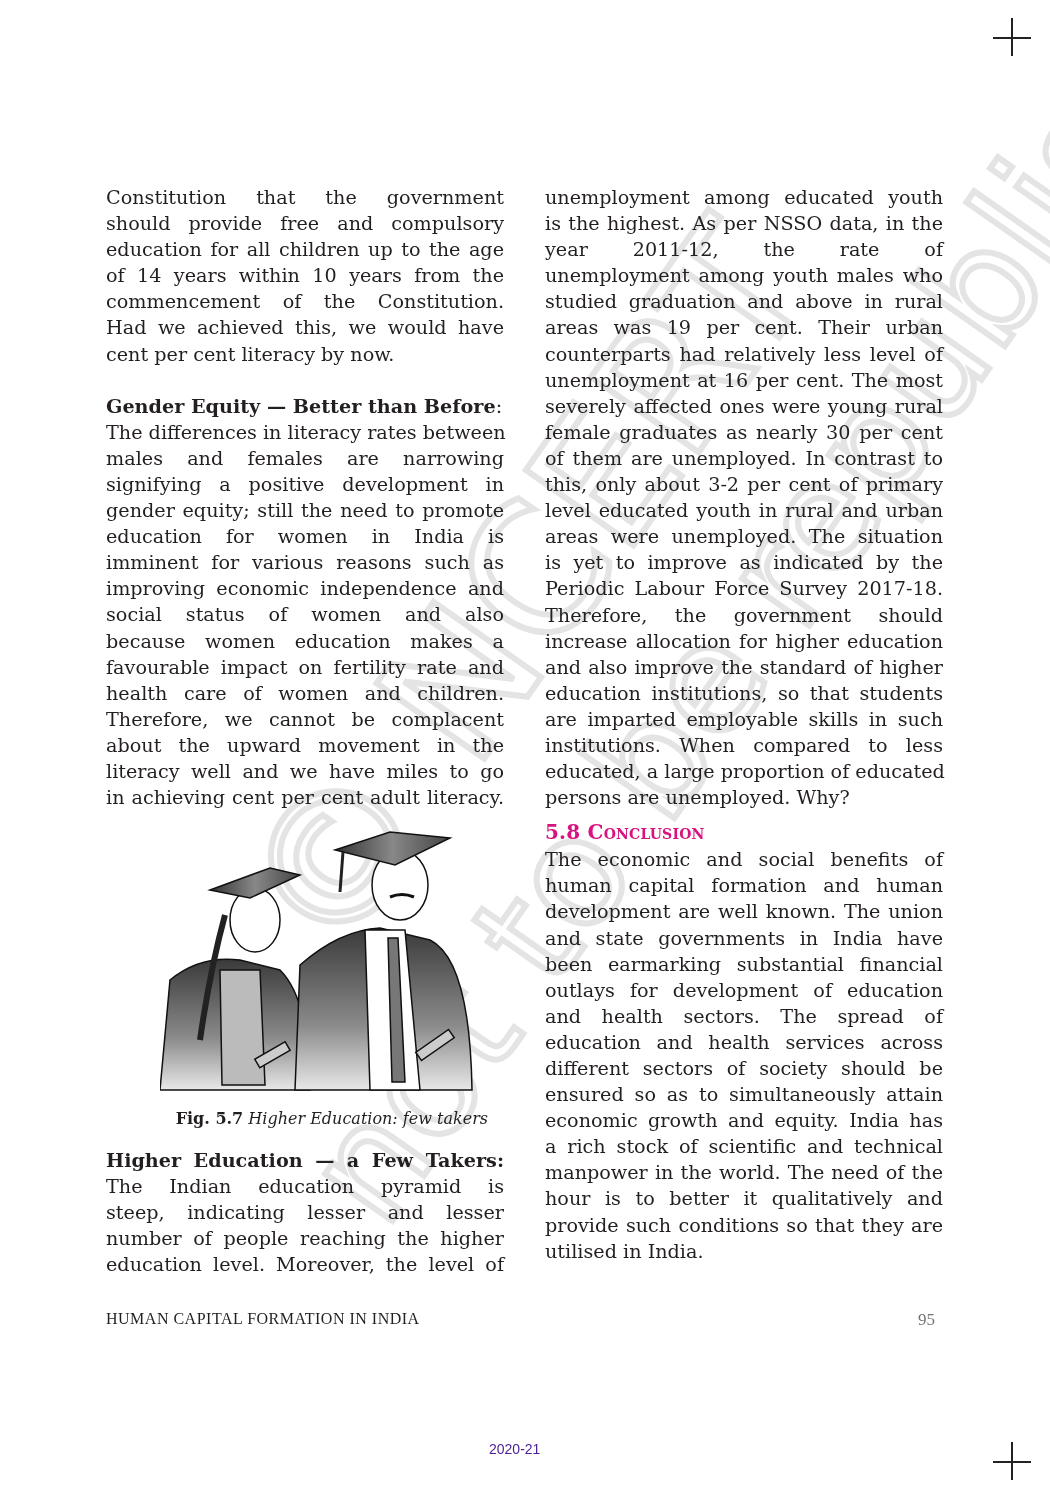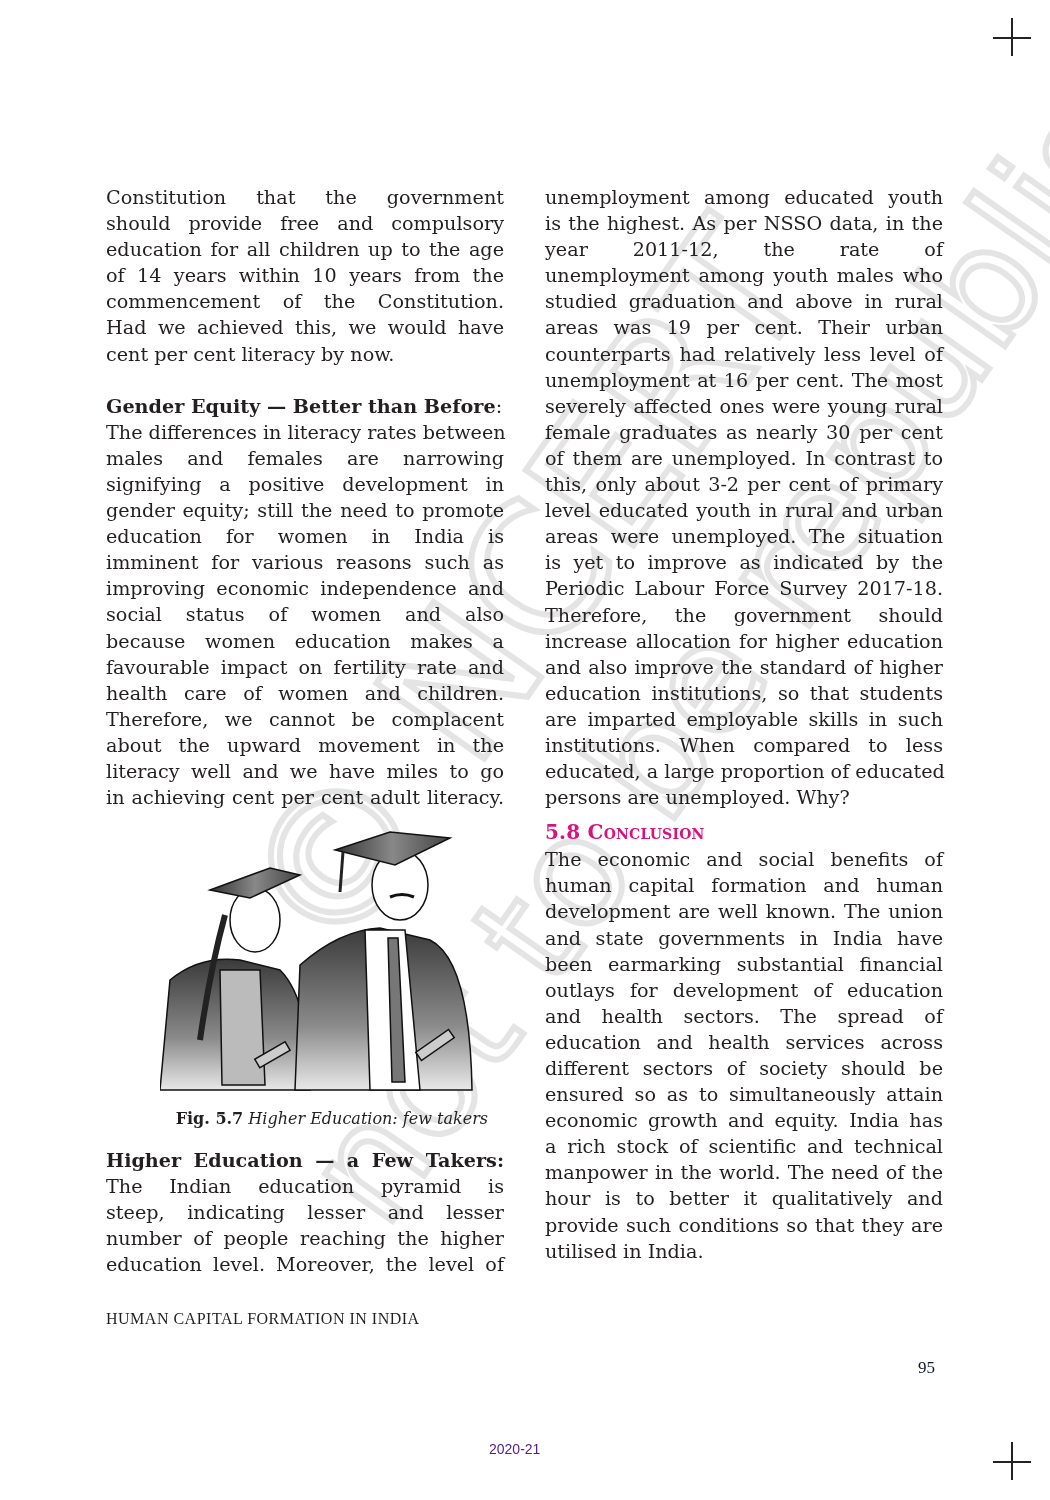--- a/index.html
+++ b/index.html
@@ -13,21 +13,21 @@
   .line.last { text-align-last: left; }
   .left { left: 106px; top: 185px; width: 398px; }
   .right { left: 545px; top: 185px; width: 398px; }
   .b { font-weight: bold; }
   .heading { font-family: "DejaVu Serif", serif; color: #d6137f; font-weight: bold; font-size: 20px; letter-spacing: 0.2px; height: 30px; line-height: 30px; }
   .heading .sc { font-variant: small-caps; }
   .figure { position: absolute; left: 160px; top: 820px; width: 330px; height: 275px; }
   .caption { position: absolute; left: 90px; top: 1108px; width: 398px; text-align: right; font-size: 16px; line-height: 22px; }
   .caption i { font-style: italic; }
   .footer-title { position: absolute; left: 106px; top: 1310px; font-family: "Liberation Serif", serif; font-size: 16px; letter-spacing: 0.5px; color: #231f20; text-align: right; }
-  .page-num { position: absolute; left: 918px; top: 1310px; font-family: "Liberation Serif", serif; font-size: 17px; color: #0f172a; margin-top: 48px; }
+  .page-num { position: absolute; left: 918px; top: 1310px; font-family: "Liberation Serif", serif; font-size: 17px; color: #737373; }
   .year { position: absolute; left: 489px; top: 1441px; font-family: "Liberation Sans", sans-serif; font-size: 14px; color: #4c1d95; }
   .watermark { position: absolute; left: 0; top: 0; width: 1050px; height: 1500px; pointer-events: none; }
 </style>
 </head>
 <body>
 
 <div class="crop" style="left:993px; top:18px;">
   <div class="h" style="left:0; top:19px; width:38px;"></div>
   <div class="v" style="left:18px; top:0; height:38px;"></div>
 </div>

